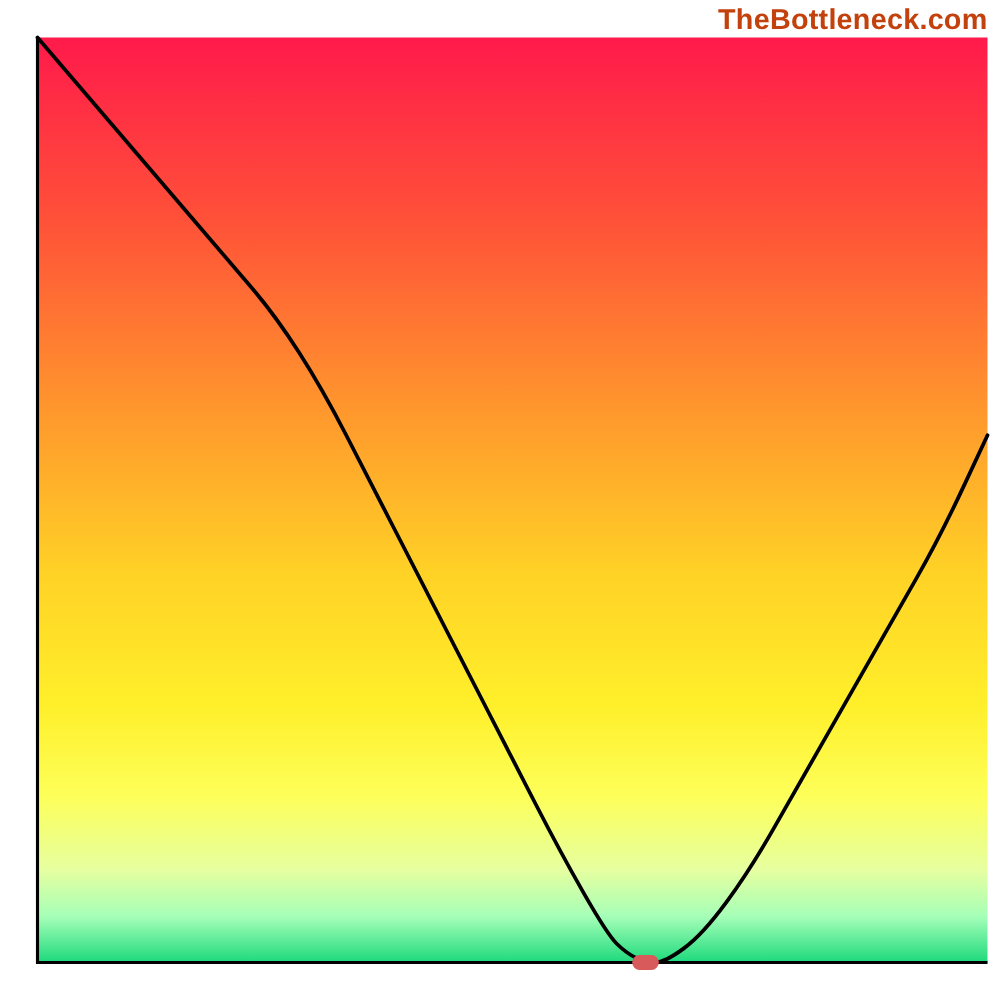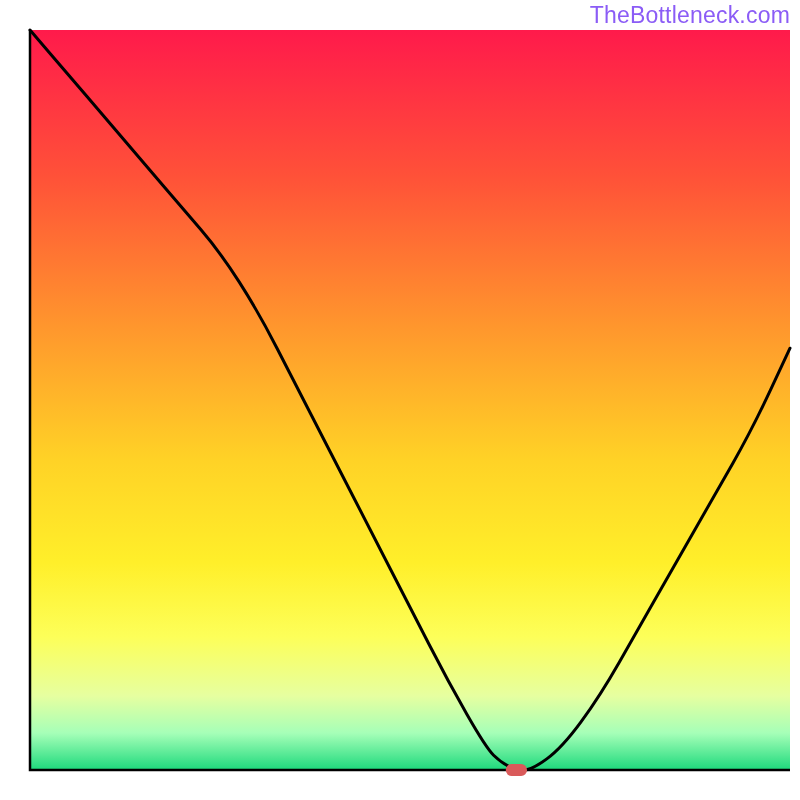--- a/index.html
+++ b/index.html
@@ -13,22 +13,22 @@
   .chart-container {
     position: relative;
     width: 800px;
     height: 800px;
   }
   .watermark {
     position: absolute;
     top: 2px;
     right: 10px;
     font-size: 23px;
-    color: #8b5cf6;
-    font-weight: 400;
+    color: #c2410c;
+    font-weight: 700;
     letter-spacing: 0.2px;
     z-index: 20;
   }
   svg.chart {
     position: absolute;
     top: 0;
     left: 0;
     width: 800px;
     height: 800px;
   }

